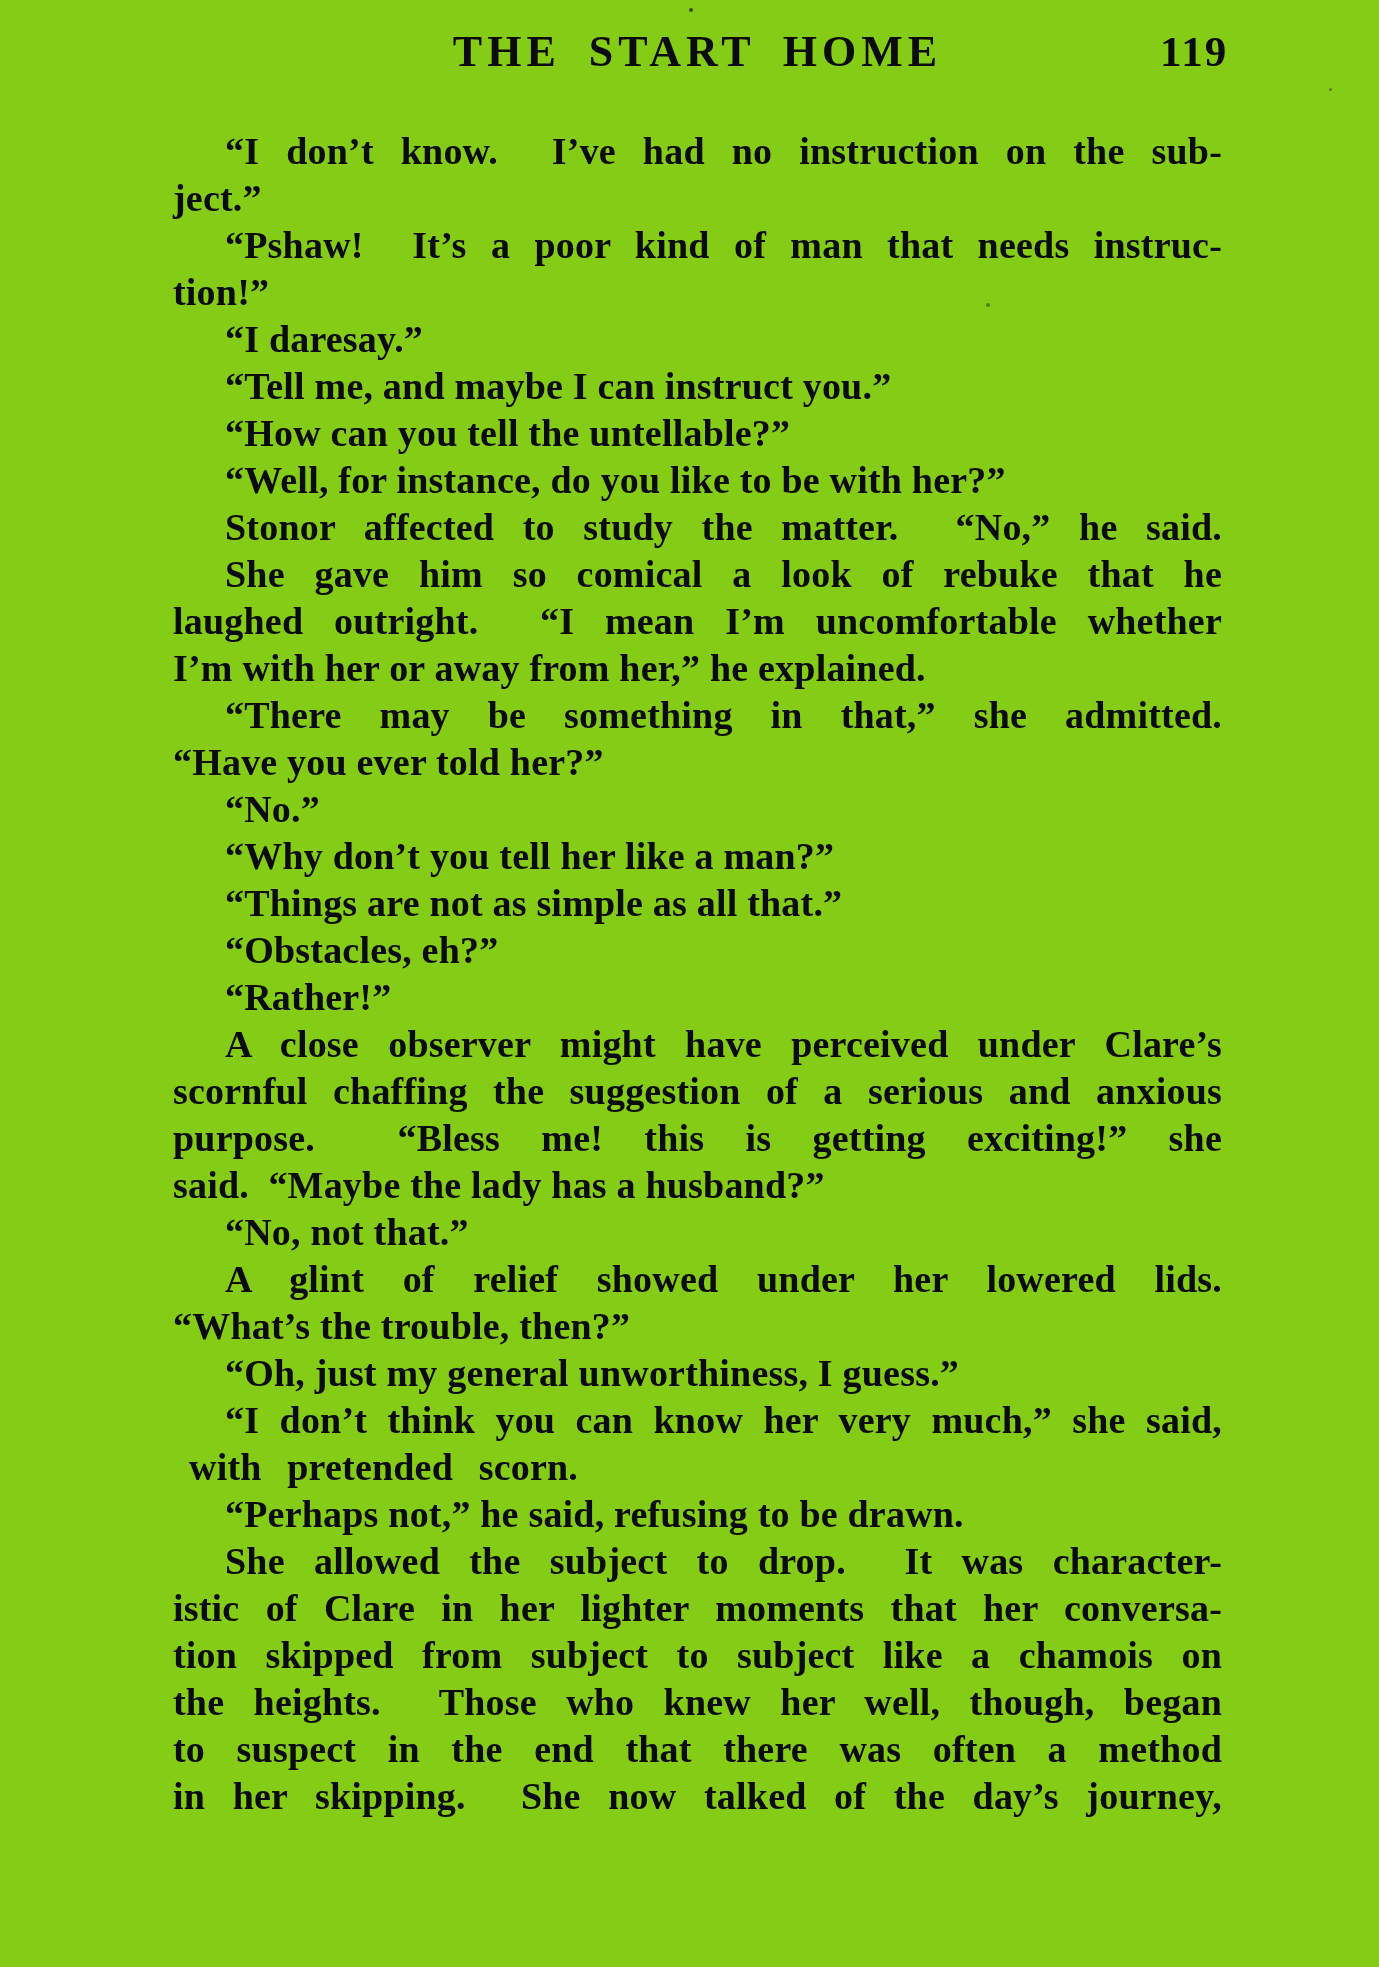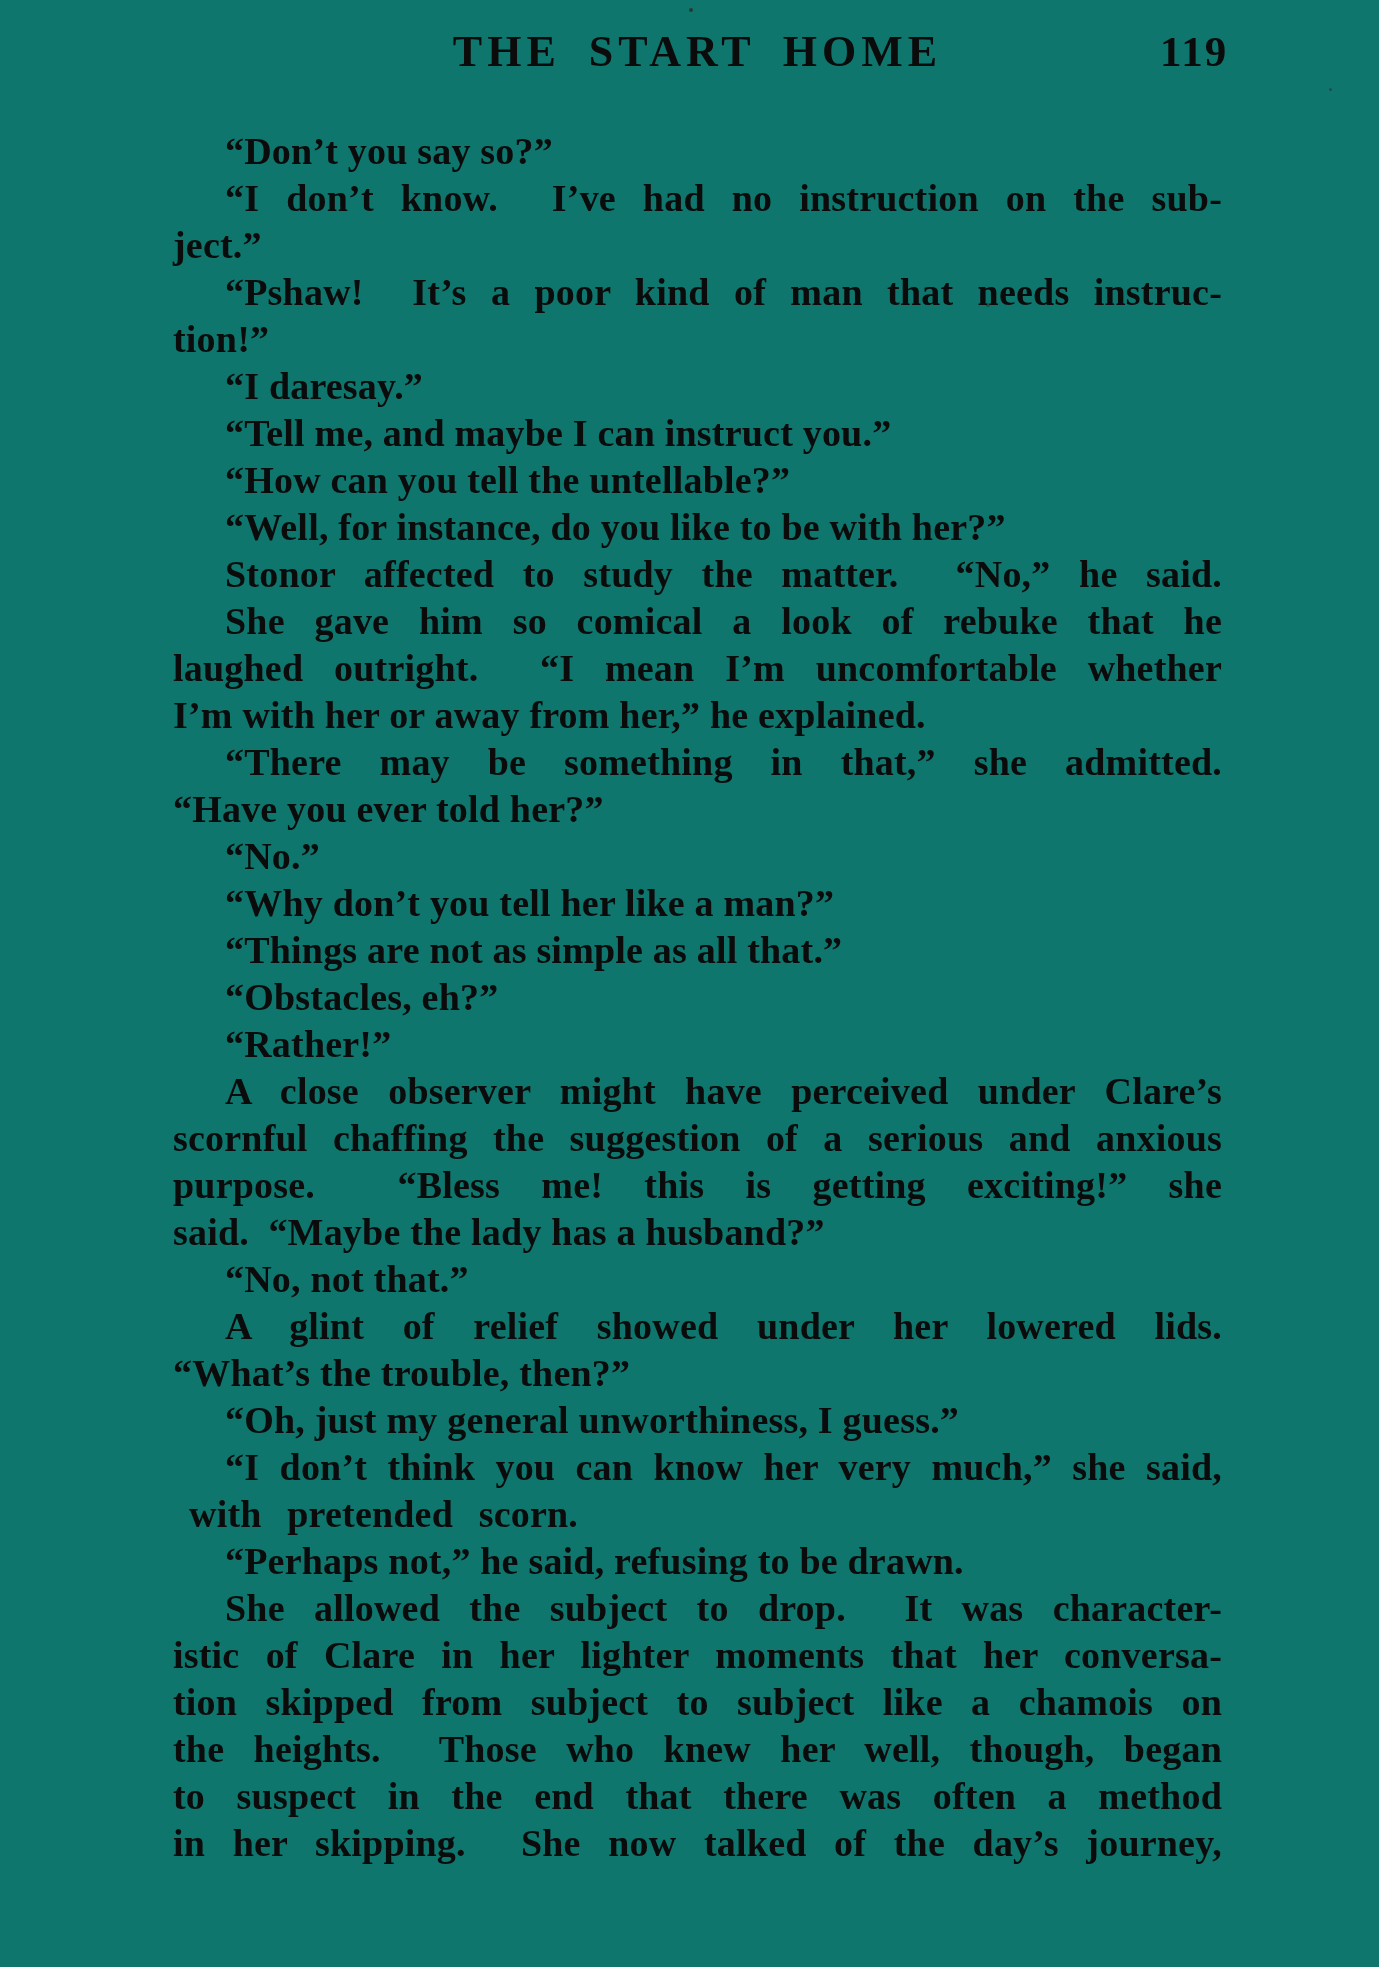--- a/index.html
+++ b/index.html
@@ -4,21 +4,21 @@
 <style>
   html, body {
     margin: 0;
     padding: 0;
     background: #e8e8e8;
   }
   .page {
     position: relative;
     width: 1379px;
     height: 1967px;
-    background: #0f766e;
+    background: #84cc16;
     overflow: hidden;
     font-family: "Liberation Serif", serif;
     font-weight: 700;
     color: #0b0b0b;
   }
   .running-title {
     position: absolute;
     left: 173px;
     top: 30px;
     width: 1049px;
@@ -79,21 +79,20 @@
   <div class="speck s1"></div>
   <div class="speck s2"></div>
   <div class="speck s3"></div>
 
   <header>
     <div class="running-title">THE START HOME</div>
     <div class="page-number">119</div>
   </header>
 
   <main class="text-block">
-      <div class="line indent">“Don’t you say so?”</div>
       <div class="line indent justify">“I don’t know.  I’ve had no instruction on the sub-</div>
       <div class="line">ject.”</div>
       <div class="line indent justify">“Pshaw!  It’s a poor kind of man that needs instruc-</div>
       <div class="line">tion!”</div>
       <div class="line indent">“I daresay.”</div>
       <div class="line indent">“Tell me, and maybe I can instruct you.”</div>
       <div class="line indent">“How can you tell the untellable?”</div>
       <div class="line indent">“Well, for instance, do you like to be with her?”</div>
       <div class="line indent justify">Stonor affected to study the matter.  “No,” he said.</div>
       <div class="line indent justify">She gave him so comical a look of rebuke that he</div>

